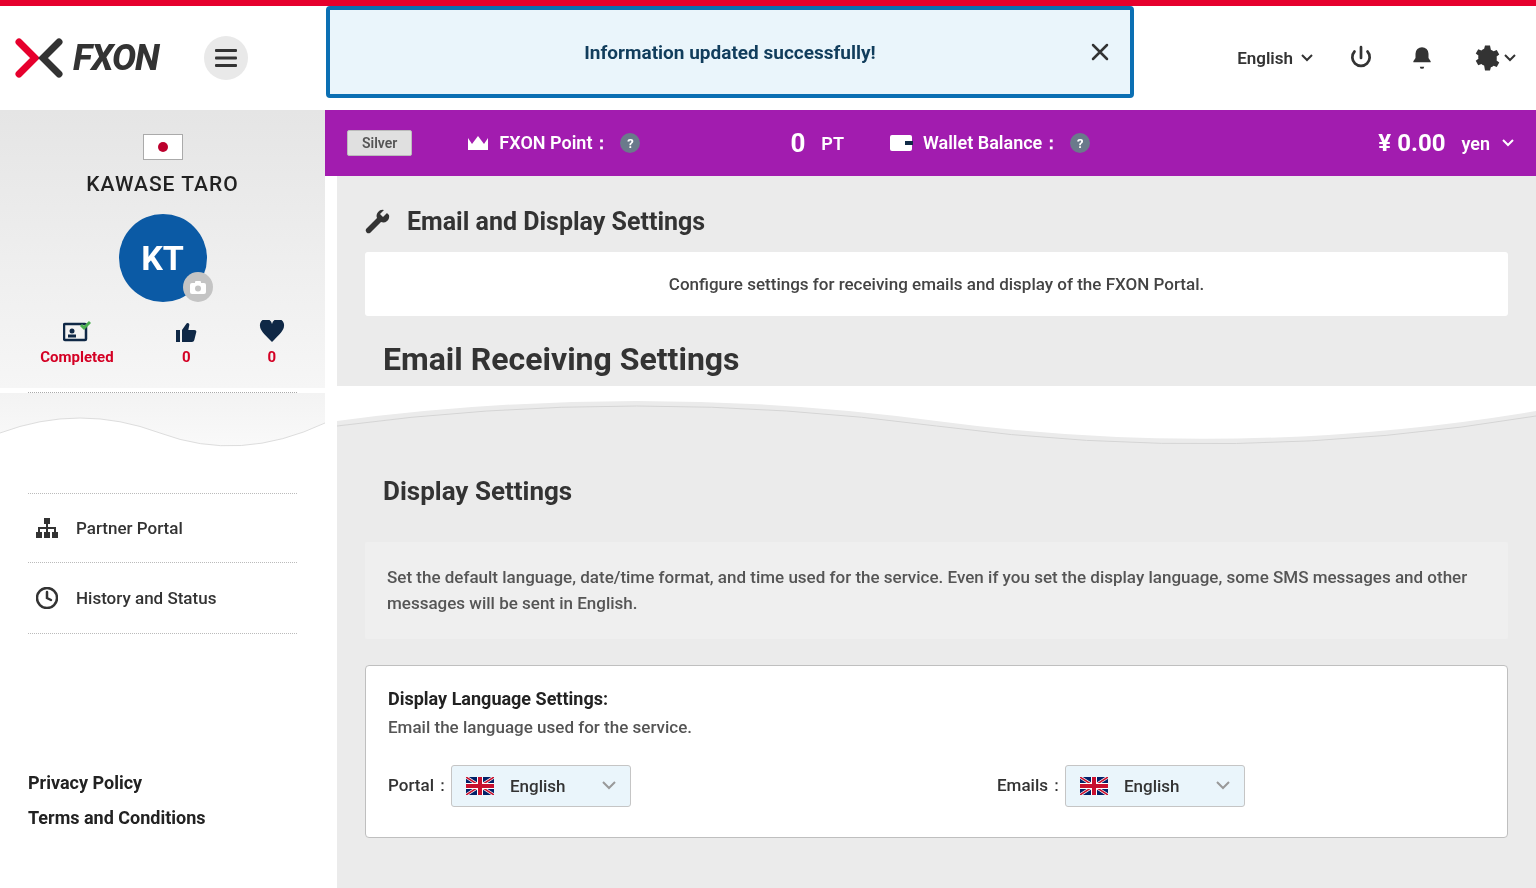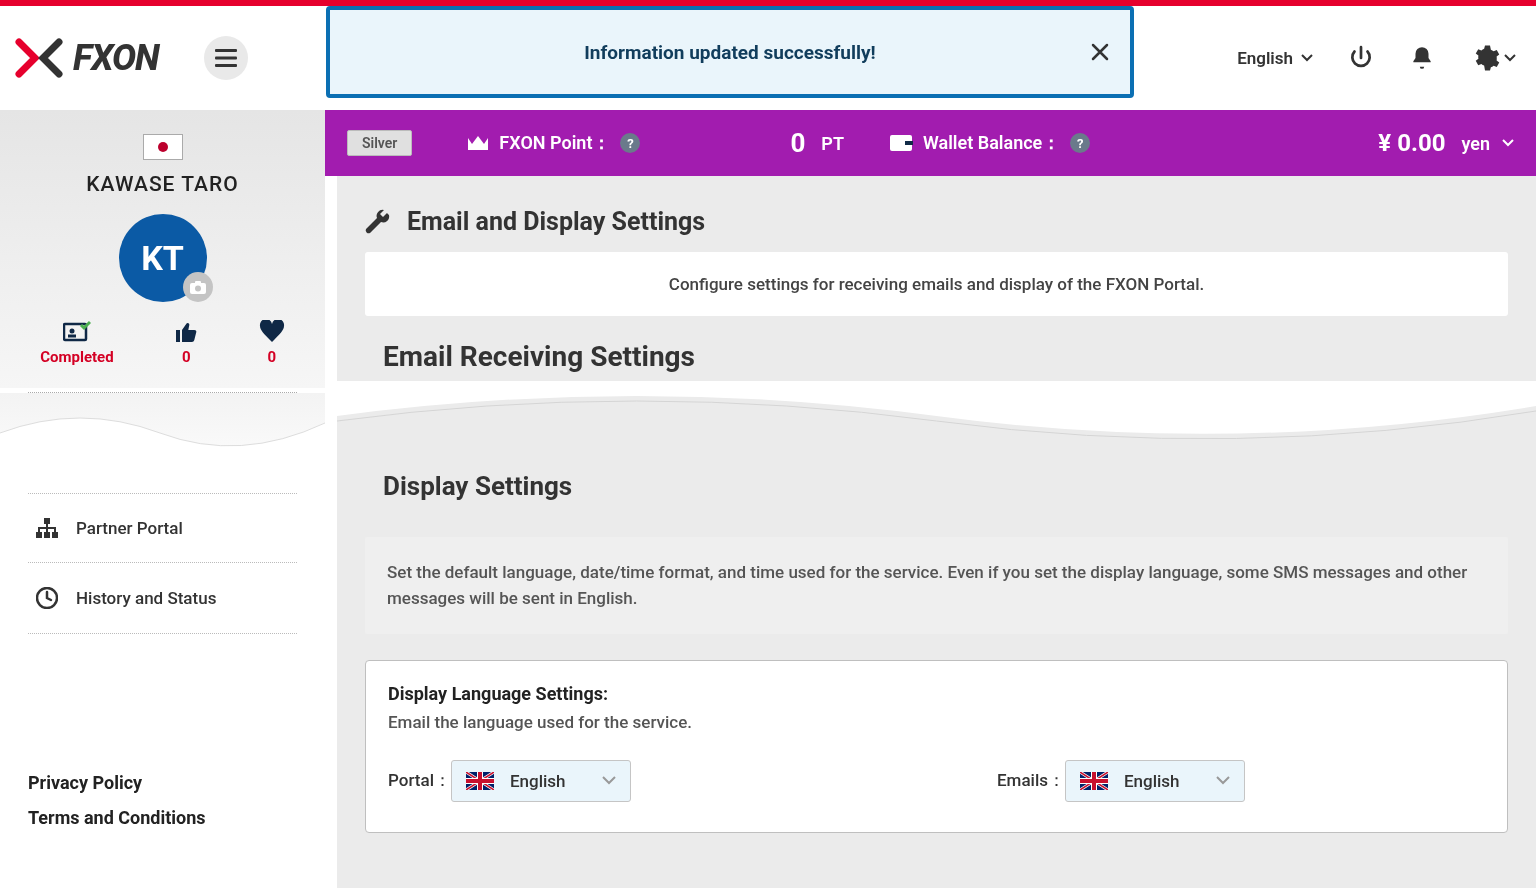--- a/index.html
+++ b/index.html
@@ -56,21 +56,21 @@
 
     .legal-links { position:absolute;bottom:60px;left:28px; }
     .legal-links div { font-size:18px;font-weight:700;color:#222;margin-top:14px;cursor:pointer; }
 
     
     .main { position:absolute;left:325px;top:176px;right:0;bottom:0;background:#ebebeb;padding:31px 28px;overflow:hidden;margin-left:12px; }
     .page-title { display:flex;align-items:center;gap:16px;margin-bottom:16px; }
     .page-title-text { font-size:25px;font-weight:700;color:#333; }
     .card { background:#fff;border-radius:3px;padding:22px;margin-bottom:24px; }
     .card-desc { text-align:center;font-size:17px;color:#444;font-weight:500; }
-    .section-heading { font-size:28px;font-weight:700;color:#333;margin:20px 0 28px 18px; }
+    .section-heading { font-size:32px;font-weight:700;color:#333;margin:20px 0 28px 18px; }
 
     .main-wave { height:90px;margin:-20px -28px 0;position:relative;overflow:hidden; }
 
     .section-heading-2 { font-size:26px;font-weight:700;color:#333;margin:0 0 36px 18px; }
 
     .info-box { background:#efefef;padding:22px 22px;border-radius:2px;margin-bottom:26px; }
     .info-box-text { font-size:17px;color:#555;line-height:1.55;font-weight:500; }
 
     .settings-card { background:#fff;border:1px solid #bfbfbf;border-radius:4px;padding:22px 22px 30px;margin-bottom:0; }
     .settings-title { font-size:18px;font-weight:700;color:#222;margin-bottom:8px; }

